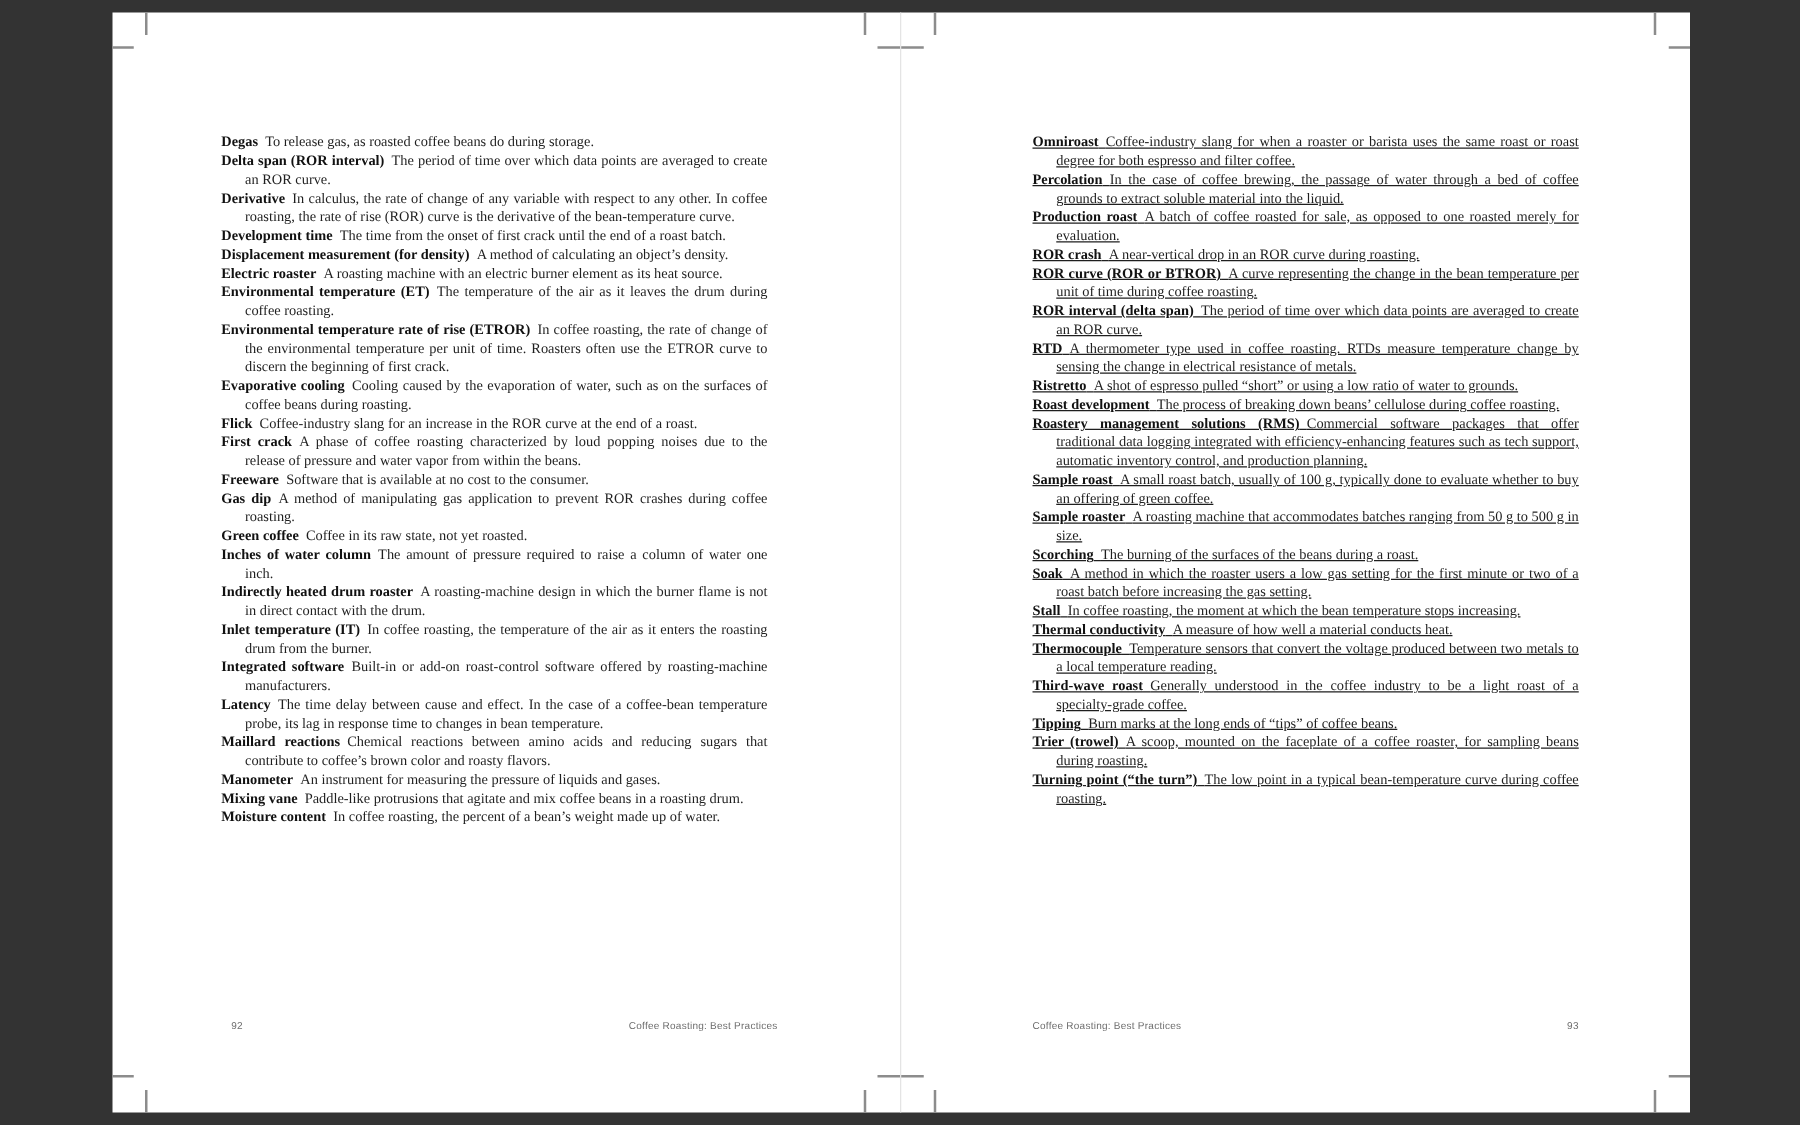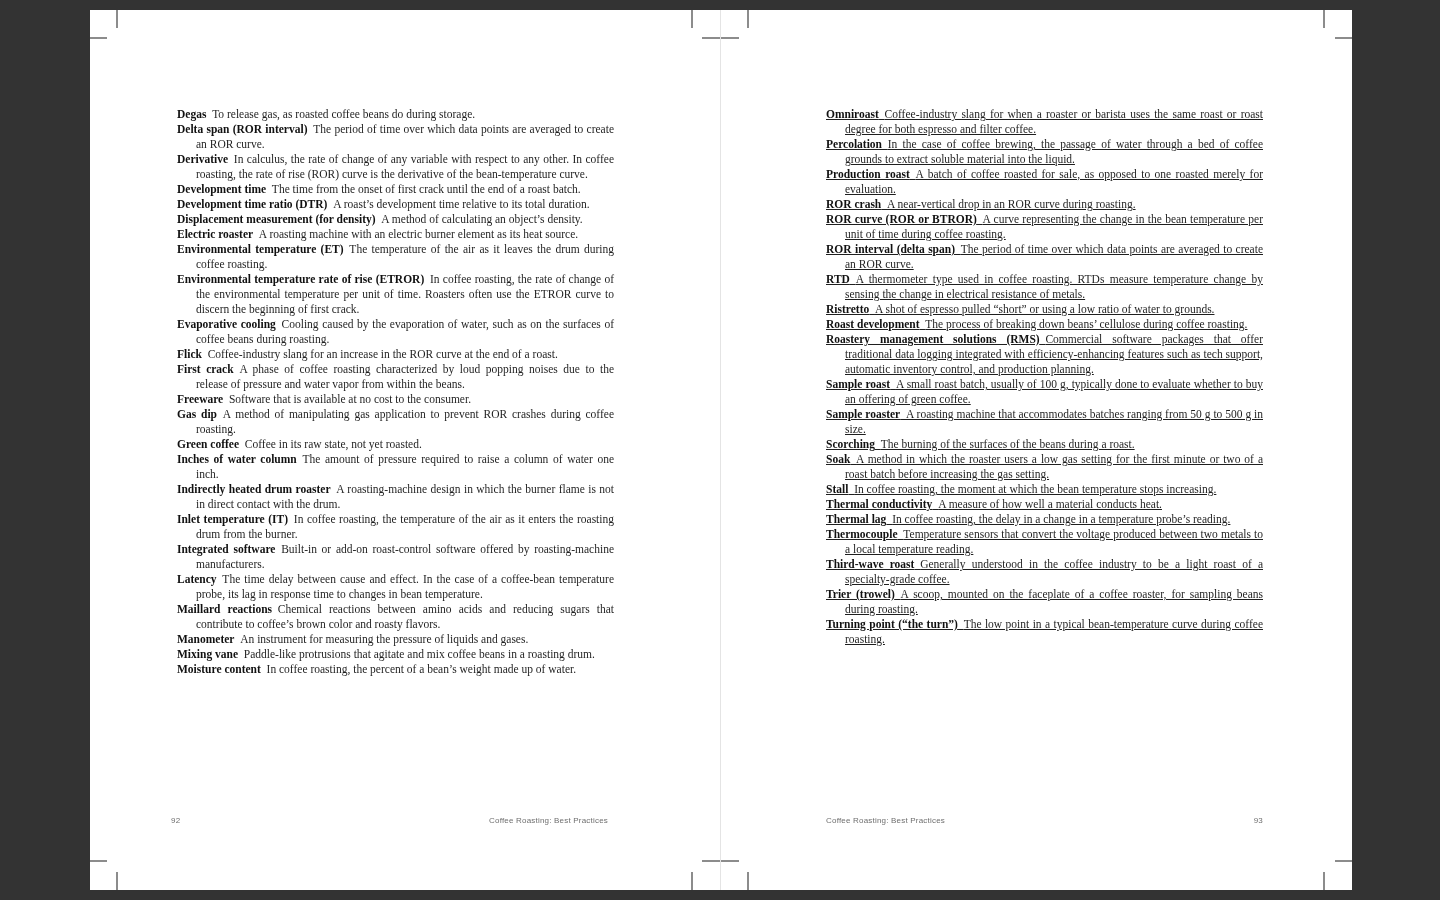--- a/index.html
+++ b/index.html
@@ -69,21 +69,21 @@
     position: absolute;
     top: 806px;
     width: 437px;
     display: flex;
     justify-content: space-between;
     font-family: "Liberation Sans", "DejaVu Sans", sans-serif;
     font-size: 8px;
     letter-spacing: 0.2px;
     color: #6e6e6e;
   }
-  .page-left  .footer { left: 81px; gap: 40px; }
+  .page-left  .footer { left: 95px; gap: 40px; }
   .page-right .footer { left: 105px; }
 </style>
 </head>
 <body>
 
 <div class="spread">
 
   <div class="crop v" style="left:26px;   top:0;"></div>
   <div class="crop v" style="left:601px;  top:0;"></div>
   <div class="crop v" style="left:657px;  top:0;"></div>
@@ -98,21 +98,20 @@
   <div class="crop h" style="left:1245px; top:850px;"></div>
   <div class="crop hc" style="left:612px;  top:27px;"></div>
   <div class="crop hc" style="left:612px;  top:850px;"></div>
 
   <div class="page page-left">
     <div class="textblock">
         <p class="entry"><b>Degas</b> <span>To release gas, as roasted coffee beans do during storage.</span></p>
         <p class="entry"><b>Delta span (ROR interval)</b> <span>The period of time over which data points are averaged to create an ROR curve.</span></p>
         <p class="entry"><b>Derivative</b> <span>In calculus, the rate of change of any variable with respect to any other. In coffee roasting, the rate of rise (ROR) curve is the derivative of the bean-temperature curve.</span></p>
         <p class="entry"><b>Development time</b> <span>The time from the onset of first crack until the end of a roast batch.</span></p>
-        <p class="entry"><b>Development time ratio (DTR)</b> <span>A roast’s development time relative to its total duration.</span></p>
         <p class="entry"><b>Displacement measurement (for density)</b> <span>A method of calculating an object’s density.</span></p>
         <p class="entry"><b>Electric roaster</b> <span>A roasting machine with an electric burner element as its heat source.</span></p>
         <p class="entry"><b>Environmental temperature (ET)</b> <span>The temperature of the air as it leaves the drum during coffee roasting.</span></p>
         <p class="entry"><b>Environmental temperature rate of rise (ETROR)</b> <span>In coffee roasting, the rate of change of the environmental temperature per unit of time. Roasters often use the ETROR curve to discern the beginning of first crack.</span></p>
         <p class="entry"><b>Evaporative cooling</b> <span>Cooling caused by the evaporation of water, such as on the surfaces of coffee beans during roasting.</span></p>
         <p class="entry"><b>Flick</b> <span>Coffee-industry slang for an increase in the ROR curve at the end of a roast.</span></p>
         <p class="entry"><b>First crack</b> <span>A phase of coffee roasting characterized by loud popping noises due to the release of pressure and water vapor from within the beans.</span></p>
         <p class="entry"><b>Freeware</b> <span>Software that is available at no cost to the consumer.</span></p>
         <p class="entry"><b>Gas dip</b> <span>A method of manipulating gas application to prevent ROR crashes during coffee roasting.</span></p>
         <p class="entry"><b>Green coffee</b> <span>Coffee in its raw state, not yet roasted.</span></p>
@@ -145,23 +144,23 @@
         <p class="entry"><b>RTD</b> <span>A thermometer type used in coffee roasting. RTDs measure temperature change by sensing the change in electrical resistance of metals.</span></p>
         <p class="entry"><b>Ristretto</b> <span>A shot of espresso pulled “short” or using a low ratio of water to grounds.</span></p>
         <p class="entry"><b>Roast development</b> <span>The process of breaking down beans’ cellulose during coffee roasting.</span></p>
         <p class="entry"><b>Roastery management solutions (RMS)</b> <span>Commercial software packages that offer traditional data logging integrated with efficiency-enhancing features such as tech support, automatic inventory control, and production planning.</span></p>
         <p class="entry"><b>Sample roast</b> <span>A small roast batch, usually of 100 g, typically done to evaluate whether to buy an offering of green coffee.</span></p>
         <p class="entry"><b>Sample roaster</b> <span>A roasting machine that accommodates batches ranging from 50 g to 500 g in size.</span></p>
         <p class="entry"><b>Scorching</b> <span>The burning of the surfaces of the beans during a roast.</span></p>
         <p class="entry"><b>Soak</b> <span>A method in which the roaster users a low gas setting for the first minute or two of a roast batch before increasing the gas setting.</span></p>
         <p class="entry"><b>Stall</b> <span>In coffee roasting, the moment at which the bean temperature stops increasing.</span></p>
         <p class="entry"><b>Thermal conductivity</b> <span>A measure of how well a material conducts heat.</span></p>
-        <p class="entry"><b>Thermal lag</b> <span>In coffee roasting, the delay in a change in a temperature probe’s reading.</span></p>
         <p class="entry"><b>Thermocouple</b> <span>Temperature sensors that convert the voltage produced between two metals to a local temperature reading.</span></p>
         <p class="entry"><b>Third-wave roast</b> <span>Generally understood in the coffee industry to be a light roast of a specialty-grade coffee.</span></p>
+        <p class="entry"><b>Tipping</b> <span>Burn marks at the long ends of “tips” of coffee beans.</span></p>
         <p class="entry"><b>Trier (trowel)</b> <span>A scoop, mounted on the faceplate of a coffee roaster, for sampling beans during roasting.</span></p>
         <p class="entry"><b>Turning point (“the turn”)</b> <span>The low point in a typical bean-temperature curve during coffee roasting.</span></p>
       </div>
     <div class="footer">
       <span>Coffee Roasting: Best Practices</span>
       <span>93</span>
     </div>
   </div>
 
 </div>

